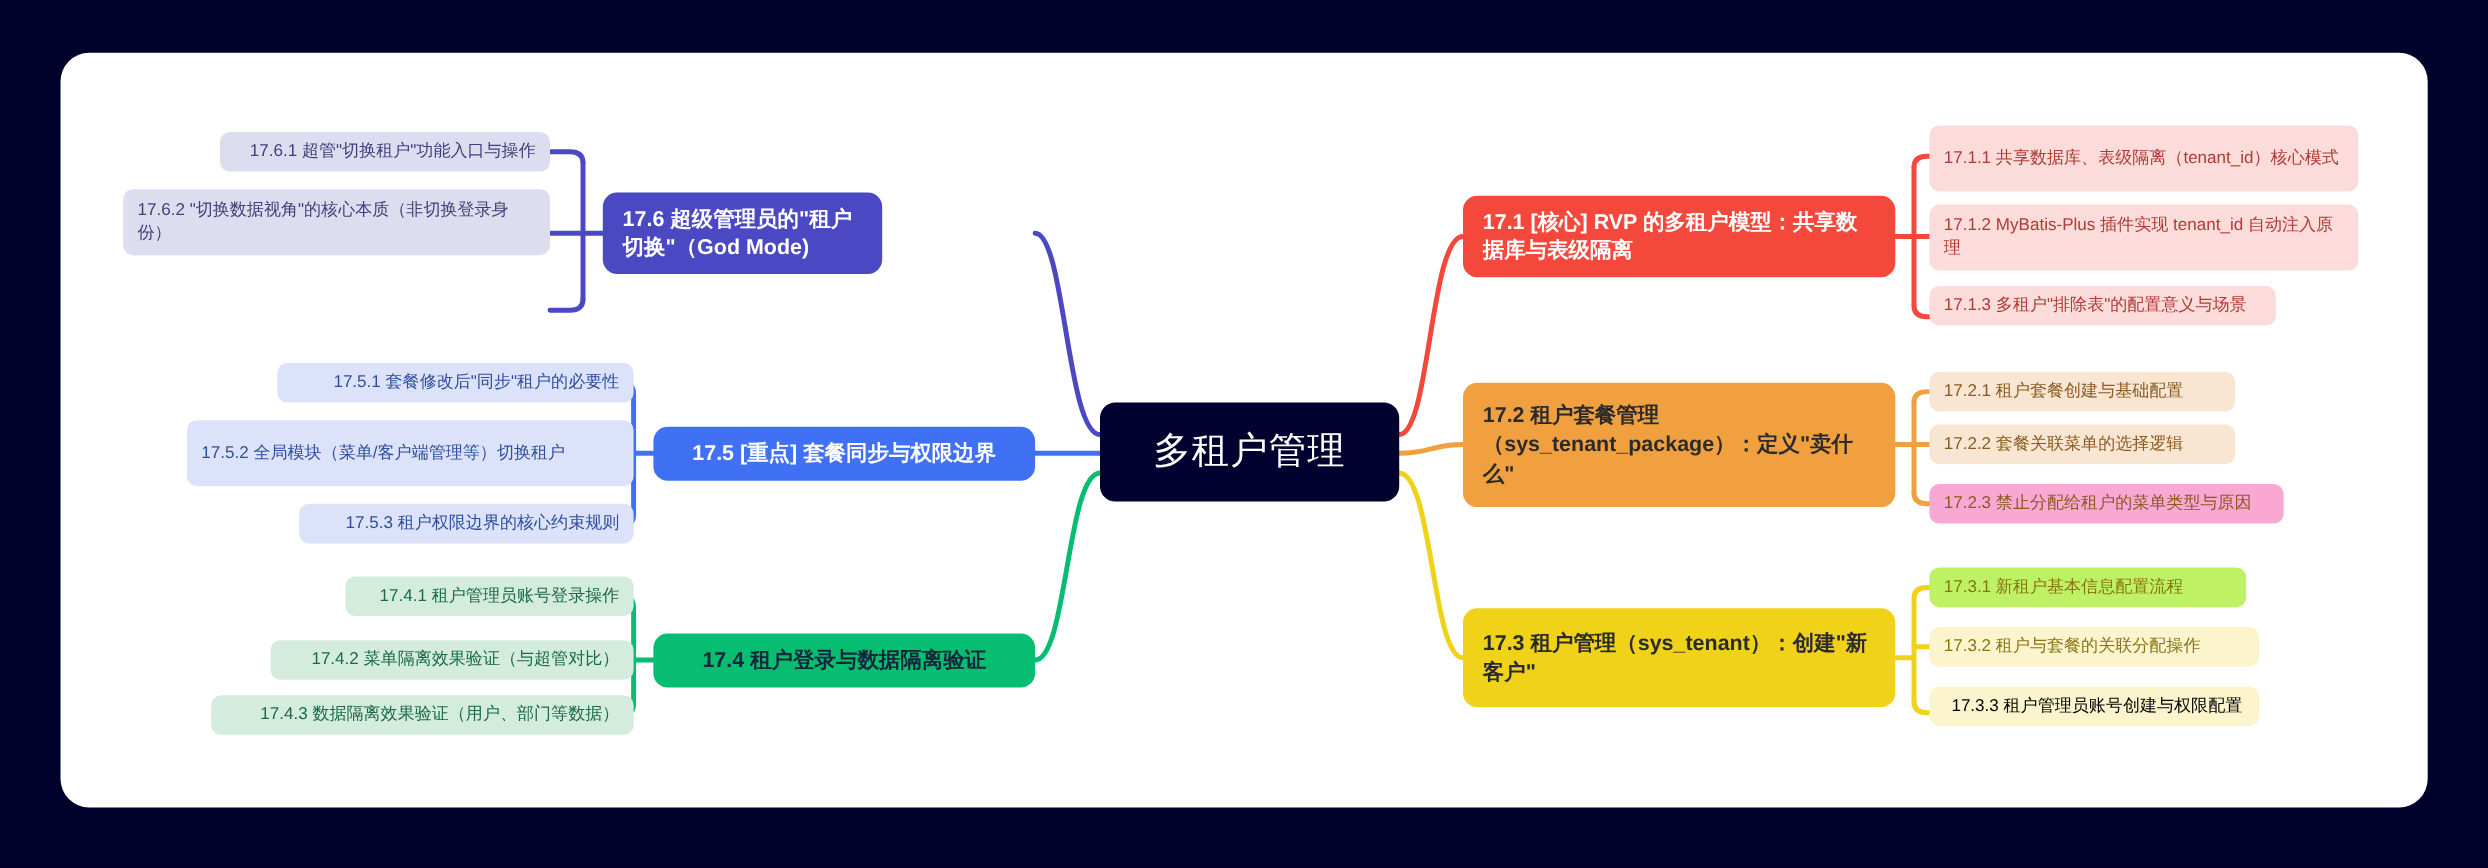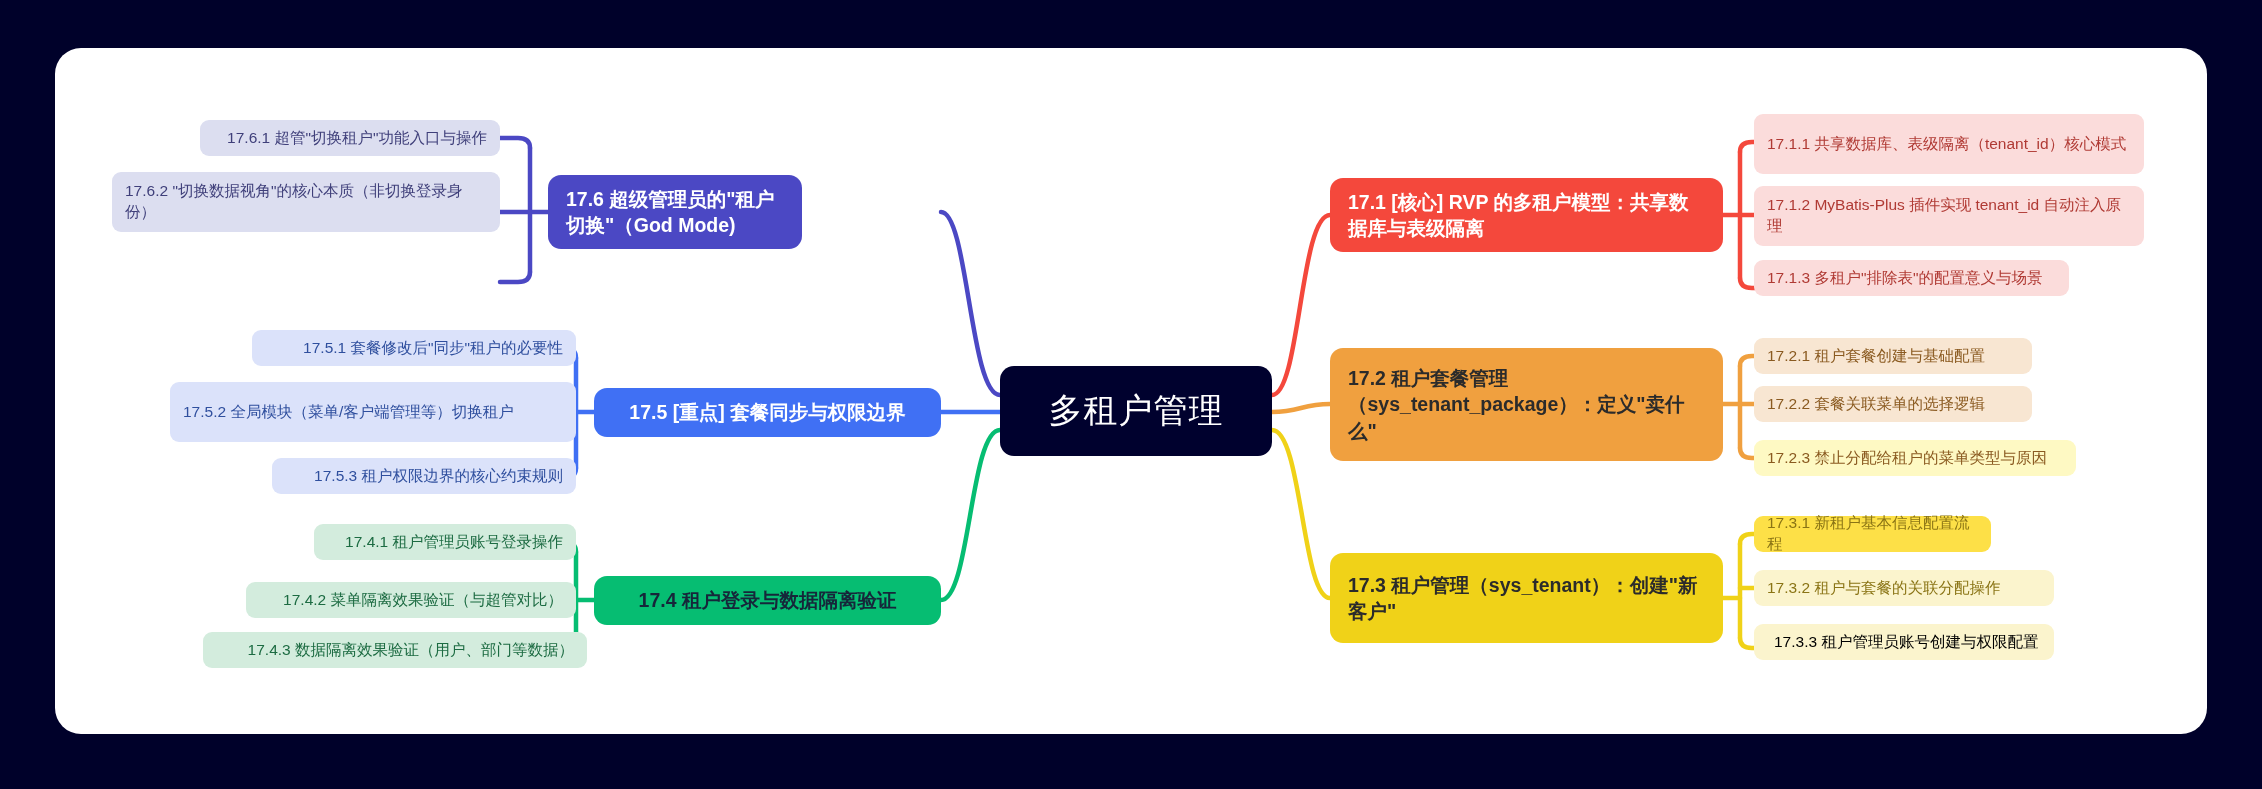--- a/index.html
+++ b/index.html
@@ -150,29 +150,29 @@
   </div>
 
   <div class="node l2 r" style="left:1754px; top:338px; width:278px; height:36px; background:#f8e6d2; color:#8a5a20;">
     <span>17.2.1 租户套餐创建与基础配置</span>
   </div>
 
   <div class="node l2 r" style="left:1754px; top:386px; width:278px; height:36px; background:#f8e6d2; color:#8a5a20;">
     <span>17.2.2 套餐关联菜单的选择逻辑</span>
   </div>
 
-  <div class="node l2 r" style="left:1754px; top:440px; width:322px; height:36px; background:#fef9c3; color:#8a5a20;">
+  <div class="node l2 r" style="left:1754px; top:440px; width:322px; height:36px; background:#f9a8d4; color:#8a5a20;">
     <span>17.2.3 禁止分配给租户的菜单类型与原因</span>
   </div>
 
   <div class="node l1 align-right" style="left:1330px; top:553px; width:393px; height:90px; background:#f0d218; color:#2b2b2b;">
     <span>17.3 租户管理（sys_tenant）：创建"新客户"</span>
   </div>
 
-  <div class="node l2 r" style="left:1754px; top:516px; width:237px; height:36px; background:#fde047; color:#8a7415;">
+  <div class="node l2 r" style="left:1754px; top:516px; width:288px; height:36px; background:#bef264; color:#8a7415;">
     <span>17.3.1 新租户基本信息配置流程</span>
   </div>
 
   <div class="node l2 r" style="left:1754px; top:570px; width:300px; height:36px; background:#fbf4cd; color:#8a7415;">
     <span>17.3.2 租户与套餐的关联分配操作</span>
   </div>
 
   <div class="node l2 r" style="left:1754px; top:624px; width:300px; height:36px; background:#fbf4cd; color:#000000;padding-left:20px;">
     <span>17.3.3 租户管理员账号创建与权限配置</span>
   </div>
@@ -182,21 +182,21 @@
   </div>
 
   <div class="node l2 l" style="left:314px; top:524px; width:262px; height:36px; background:#d3ecdd; color:#1c6b42;">
     <span>17.4.1 租户管理员账号登录操作</span>
   </div>
 
   <div class="node l2 l" style="left:246px; top:582px; width:330px; height:36px; background:#d3ecdd; color:#1c6b42;">
     <span>17.4.2 菜单隔离效果验证（与超管对比）</span>
   </div>
 
-  <div class="node l2 l" style="left:192px; top:632px; width:384px; height:36px; background:#d3ecdd; color:#1c6b42;margin-left:11px;">
+  <div class="node l2 l" style="left:192px; top:632px; width:384px; height:36px; background:#d3ecdd; color:#1c6b42;">
     <span>17.4.3 数据隔离效果验证（用户、部门等数据）</span>
   </div>
 
   <div class="node l1" style="left:594px; top:388px; width:347px; height:49px; background:#4070f4; color:#ffffff; justify-content:center;">
     <span>17.5 [重点] 套餐同步与权限边界</span>
   </div>
 
   <div class="node l2 l" style="left:252px; top:330px; width:324px; height:36px; background:#dbe2fa; color:#2f4f9e;">
     <span>17.5.1 套餐修改后"同步"租户的必要性</span>
   </div>

